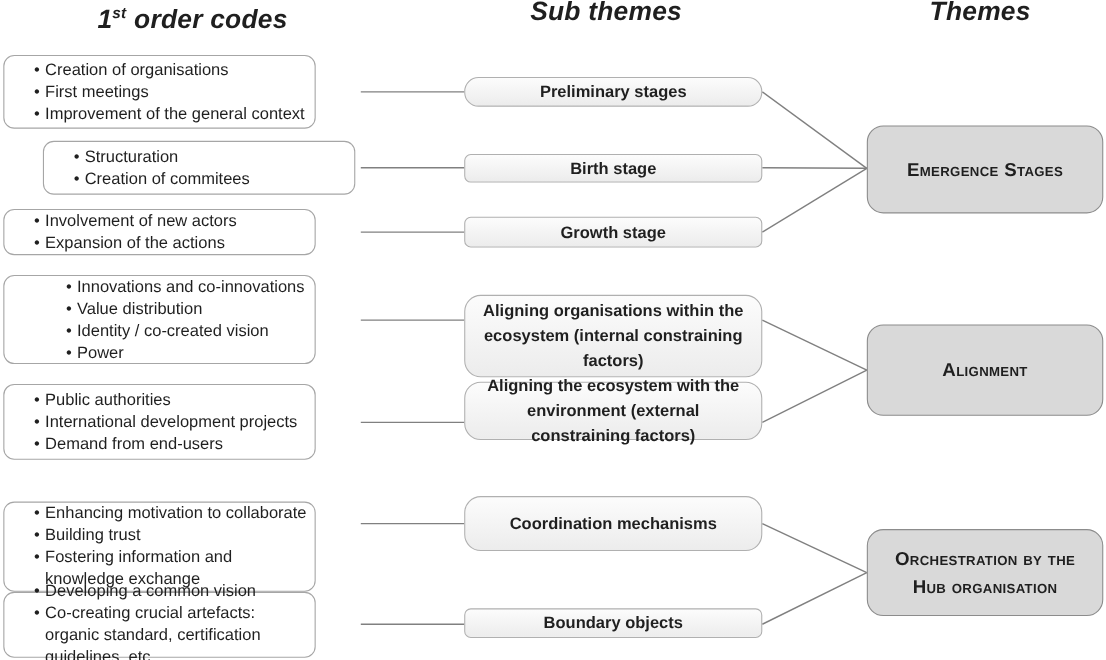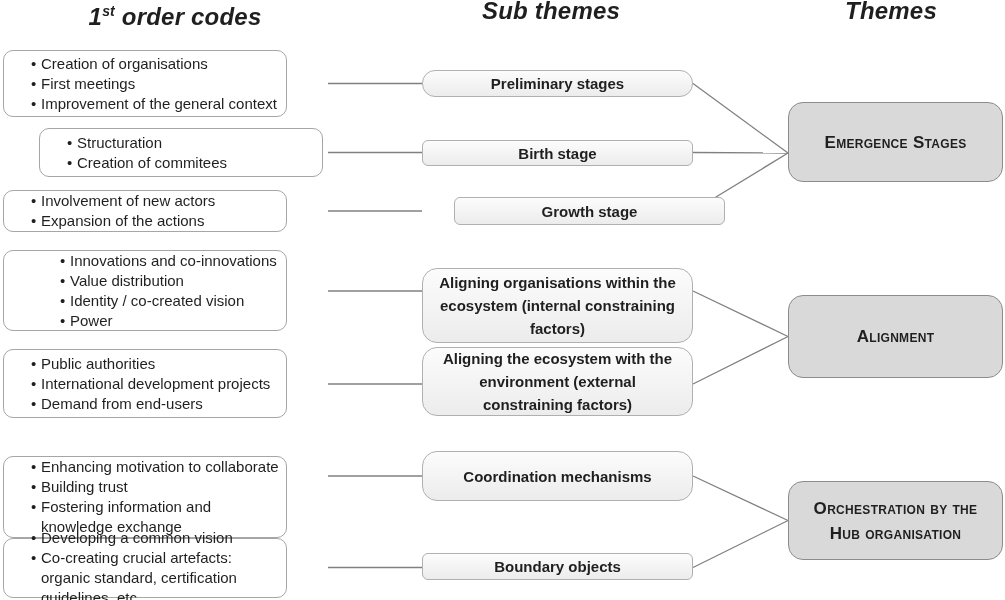--- a/index.html
+++ b/index.html
@@ -155,23 +155,23 @@
   </div>
   <div class="code-box" style="top:538px;height:60px;">
     <ul>
       <li>Developing a common vision</li>
       <li>Co-creating crucial artefacts: organic standard, certification guidelines, etc.</li>
     </ul>
   </div>
 
   <div class="subtheme-box" style="top:70px;height:27px;border-radius:13px;">Preliminary stages</div>
   <div class="subtheme-box" style="top:140px;height:26px;">Birth stage</div>
-  <div class="subtheme-box" style="top:197px;height:28px;margin-left:32px;">Growth stage</div>
+  <div class="subtheme-box" style="top:197px;height:28px;">Growth stage</div>
   <div class="subtheme-box round-lg" style="top:268px;height:75px;">Aligning organisations within the ecosystem (internal constraining factors)</div>
-  <div class="subtheme-box round-lg" style="top:347px;height:69px;">Aligning the ecosystem with the environment (external constraining factors)</div>
+  <div class="subtheme-box round-lg" style="top:347px;height:53px;">Aligning the ecosystem with the environment (external constraining factors)</div>
   <div class="subtheme-box round-lg" style="top:451px;height:50px;">Coordination mechanisms</div>
   <div class="subtheme-box" style="top:553px;height:27px;">Boundary objects</div>
 
-  <div class="theme-box" style="top:102px;height:80px;">Emergence Stages</div>
+  <div class="theme-box" style="top:114px;height:80px;">Emergence Stages</div>
   <div class="theme-box" style="top:295px;height:83px;">Alignment</div>
   <div class="theme-box" style="top:481px;height:79px;">Orchestration by the Hub organisation</div>
 
 </div>
 
 </body></html>

